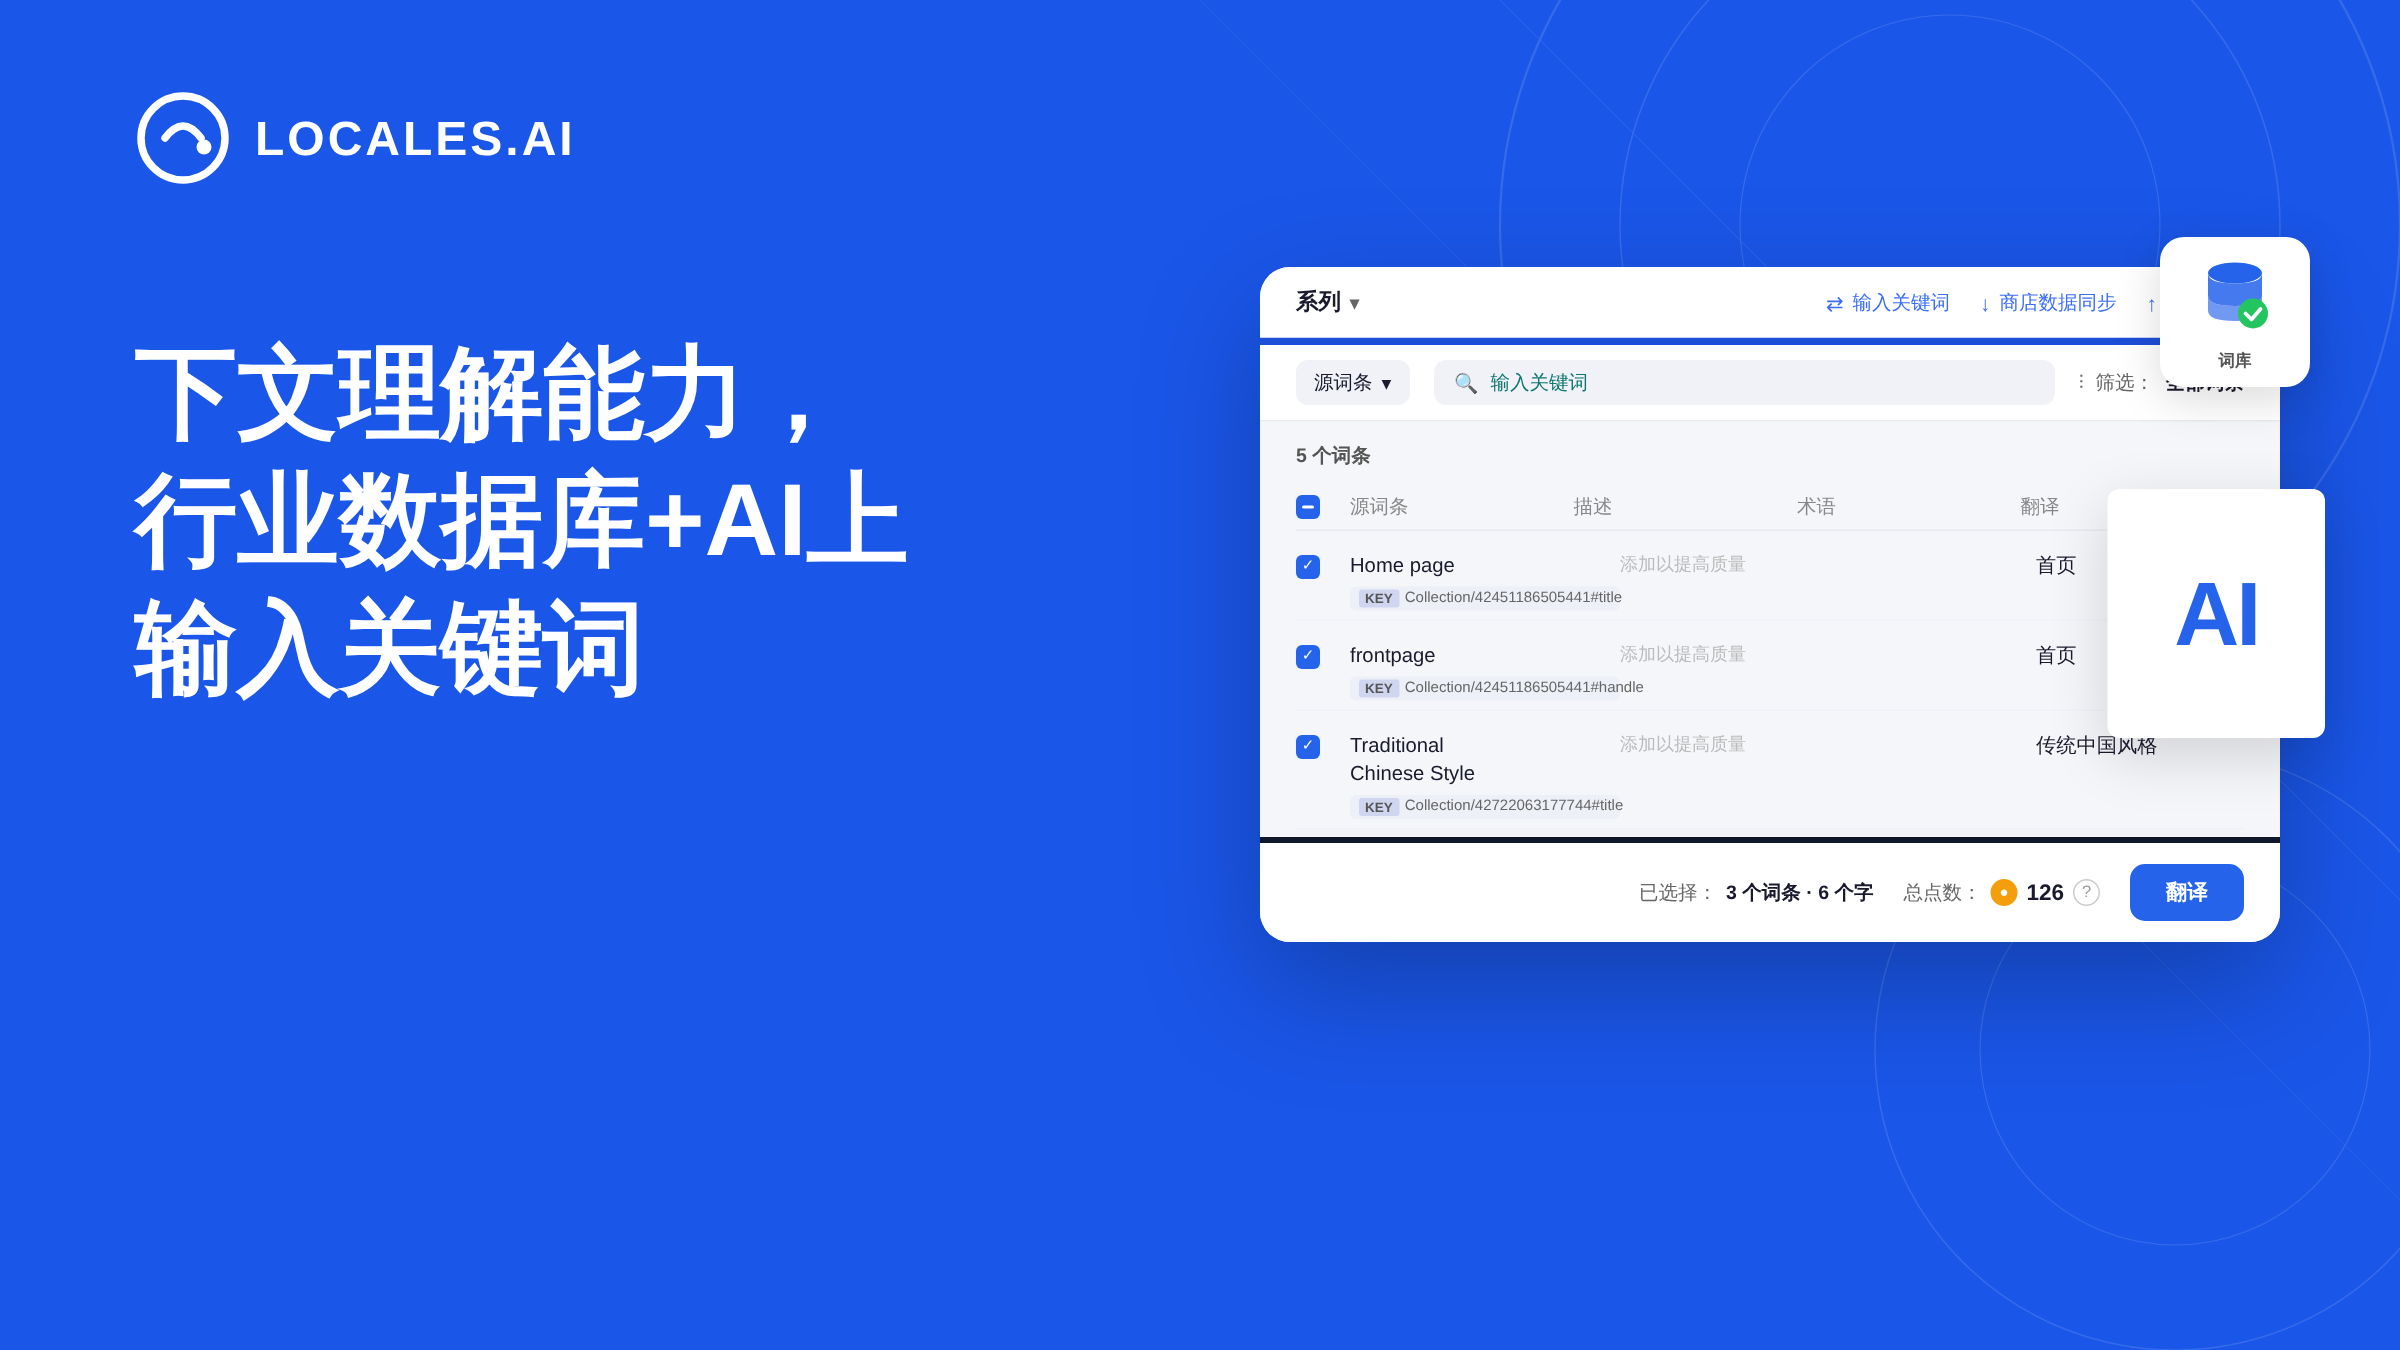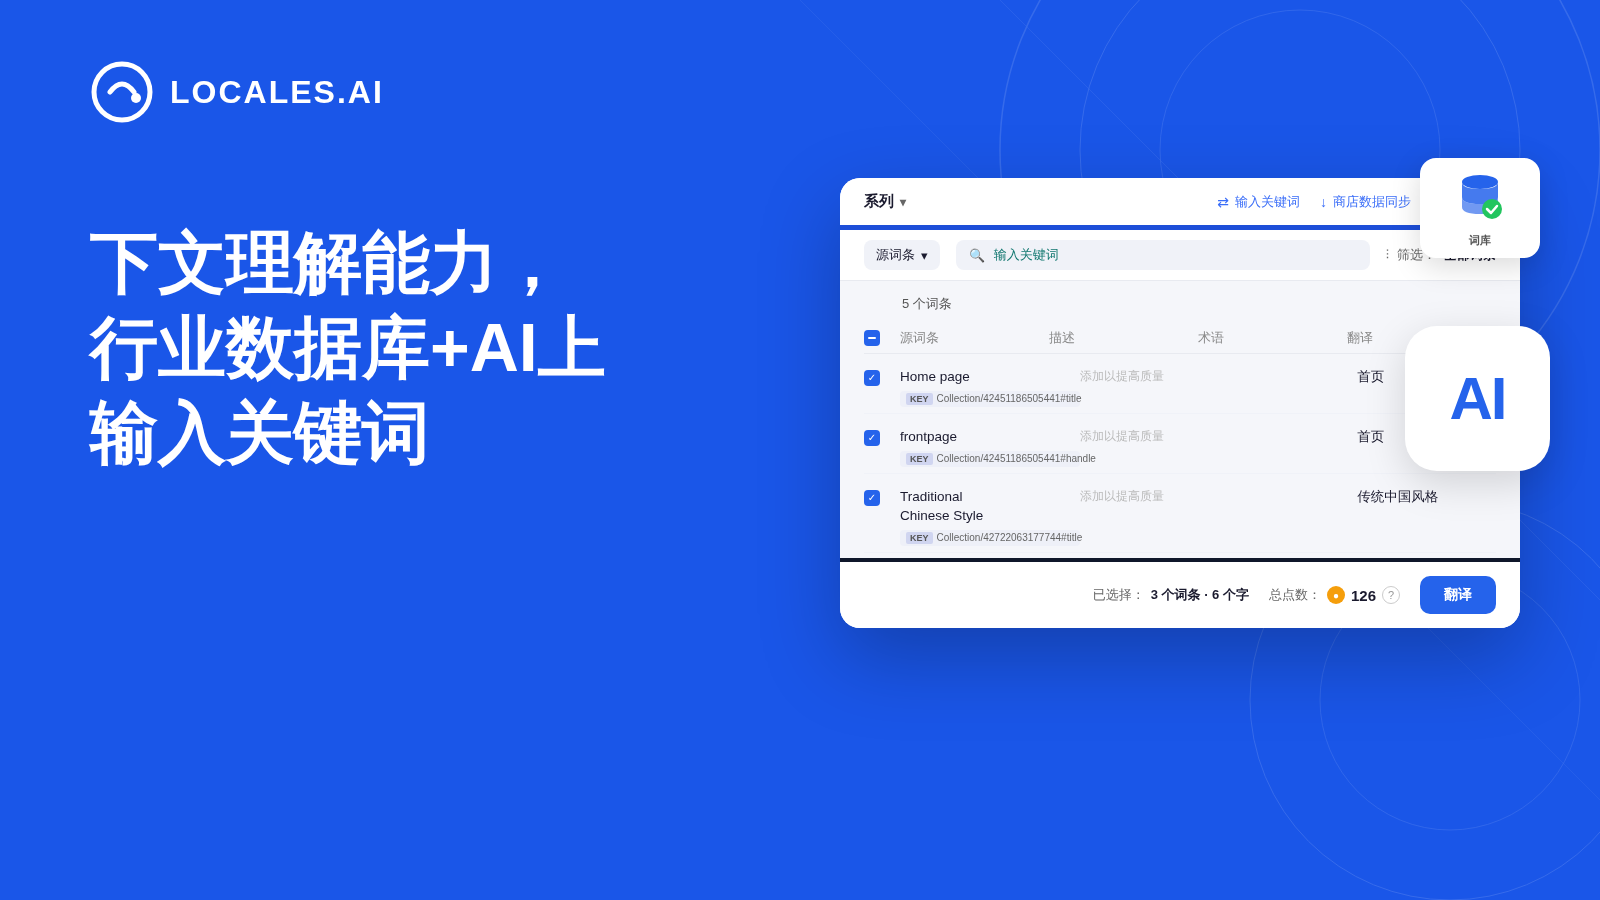--- a/index.html
+++ b/index.html
@@ -71,21 +71,21 @@
       border-radius: 20px;
       box-shadow: 0 30px 80px rgba(0,0,0,0.25);
       overflow: visible;
     }
 
     
     .db-card {
       position: absolute;
       top: -20px;
       right: -20px;
-      width: 120px;
+      width: 100px;
       height: 100px;
       background: white;
       border-radius: 16px;
       box-shadow: 0 8px 30px rgba(0,0,0,0.15);
       display: flex;
       flex-direction: column;
       align-items: center;
       justify-content: center;
       gap: 12px;
       z-index: 10;
@@ -95,23 +95,23 @@
       width: 52px;
       height: 52px;
     }
 
     
     .ai-card {
       position: absolute;
       top: 148px;
       right: -30px;
       width: 145px;
-      height: 145px;
+      height: 166px;
       background: white;
-      border-radius: 32px;
+      border-radius: 8px;
       box-shadow: 0 12px 40px rgba(0,0,0,0.15);
       display: flex;
       align-items: center;
       justify-content: center;
       z-index: 10;
     }
 
     .ai-text {
       font-size: 60px;
       font-weight: 900;
@@ -227,22 +227,21 @@
 
     
     .window-body {
       padding: 14px 24px 0;
     }
 
     .terms-count {
       font-size: 13px;
       color: #555;
       margin-bottom: 10px;
-      font-weight: 400;
-      margin-left: 38px;
+      font-weight: 700;
     }
 
     .table-header {
       display: grid;
       grid-template-columns: 36px 1fr 1fr 1fr 1fr;
       padding: 6px 0;
       border-bottom: 1px solid #e8eaf0;
     }
 
     .th {

